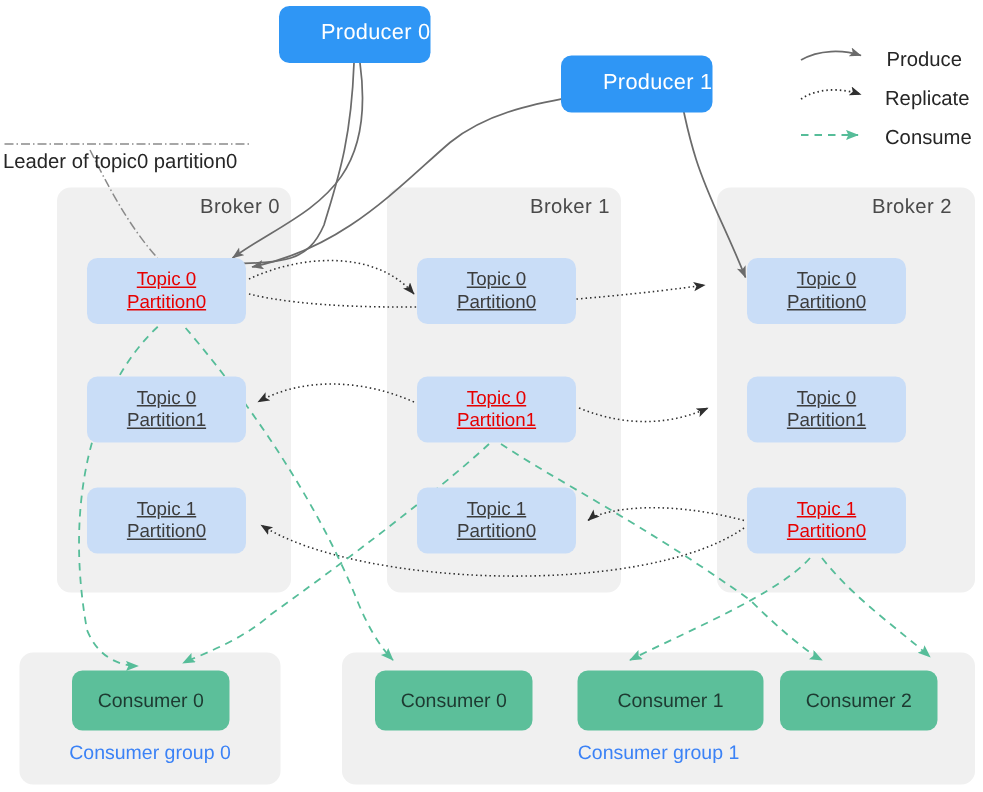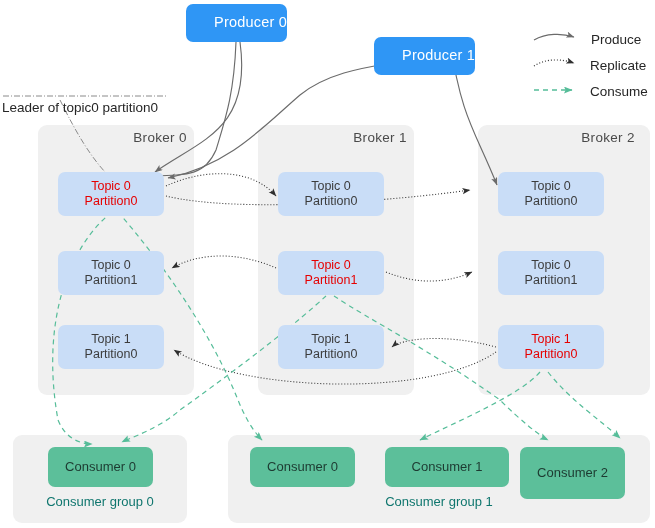--- a/index.html
+++ b/index.html
@@ -30,24 +30,24 @@
     position:absolute; font-size:13.5px; color:#4a4a4a; text-align:center;
     letter-spacing:.3px;
     padding-left:44px;
   }
 
   .topic {
     background:#c9ddf7; border-radius:7px; color:#3c3c3c;
     font-size:12.5px; text-align:center;
   }
   .topic.leader { color:#e60000; }
-  .topic .l1, .topic .l2 { display:block; }
+  .topic .l1, .topic .l2 { display:block;text-decoration:underline; }
 
   .cg-box { position:absolute; background:#f0f0f0; border-radius:9px; }
-  .cg-label { position:absolute; font-size:13px; color:#0f766e; text-align:center; }
+  .cg-label { position:absolute; font-size:13px; color:#3b82f6; text-align:center; }
 
   .consumer {
     background:#5cbf9a; border-radius:7px; color:#1d3a31;
     font-size:13px;
   }
 
   .annot {
     position:absolute; font-size:13.5px; color:#262626; white-space:nowrap;
   }
 
@@ -183,18 +183,18 @@
     <span>Consumer  0</span>
   </div>
   <div class="cg-label" style="left:13px; top:494px; width:174px;">Consumer group 0</div>
 
   <div class="node consumer" style="left:250px; top:447px; width:105px; height:40px;">
     <span>Consumer  0</span>
   </div>
   <div class="node consumer" style="left:385px; top:447px; width:124px; height:40px;">
     <span>Consumer  1</span>
   </div>
-  <div class="node consumer" style="left:520px; top:447px; width:105px; height:52px;">
+  <div class="node consumer" style="left:520px; top:447px; width:105px; height:40px;">
     <span>Consumer  2</span>
   </div>
   <div class="cg-label" style="left:228px; top:494px; width:422px;">Consumer group 1</div>
 
 </div>
 
 </body></html>

